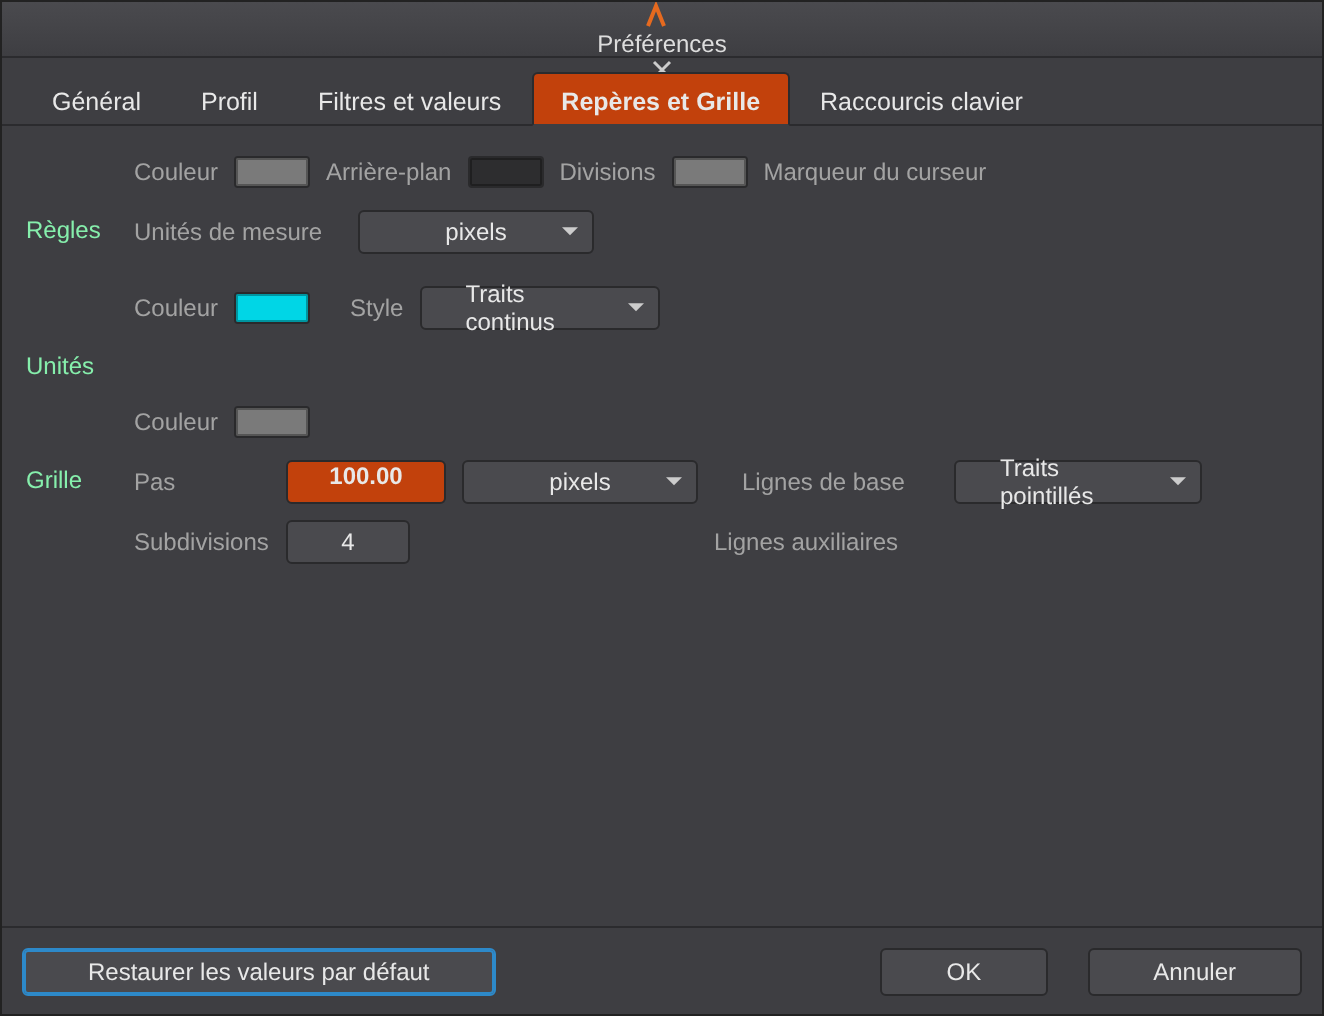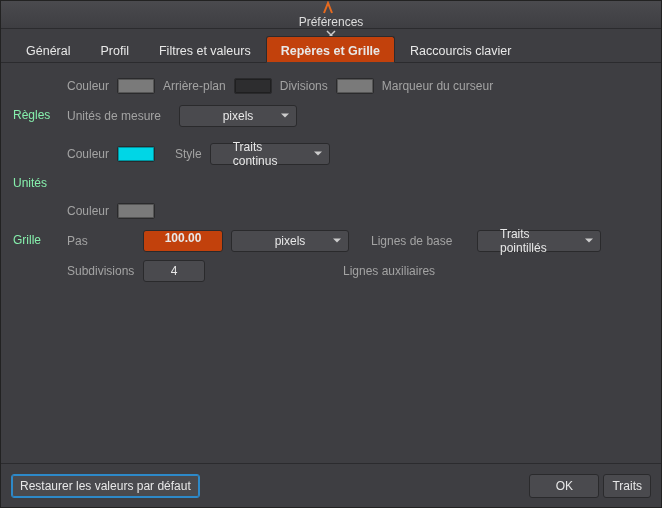--- a/index.html
+++ b/index.html
@@ -21,21 +21,21 @@
   .swatch { width: 38px; height: 16px; border: 1px solid #2a2a2c; border-radius: 2px; display: inline-block; cursor: pointer; box-shadow: inset 0 0 0 1px rgba(0,0,0,.3); }
   .swatch.gray { background: #7a7a7a; }
   .swatch.dark { background: #2d2d2f; }
   .swatch.cyan { background: #00d6e6; }
   .dropdown { background: #4a4a4e; border: 1px solid #2a2a2c; border-radius: 3px; height: 22px; display: inline-flex; align-items: center; padding: 0 22px 0 10px; position: relative; color: #e8e8e8; cursor: pointer; font-size: 12px; min-width: 70px; }
   .dropdown.centered { justify-content: center; padding-left: 22px; }
   .dropdown::after { content: ""; position: absolute; right: 7px; top: 50%; transform: translateY(-30%); border: 4px solid transparent; border-top-color: #ccc; }
   .spinner { background: #4a4a4e; border: 1px solid #2a2a2c; border-radius: 3px; height: 22px; width: 62px; display: inline-flex; align-items: center; justify-content: center; color: #e8e8e8; font-size: 12px; position: relative; }
   .num-input { background: #c2410c; border: 1px solid #2a2a2c; border-radius: 3px; height: 22px; width: 80px; text-align: center; color: #e8e8e8; font-size: 12px; font-weight: bold; }
   .footer { height: 44px; padding: 8px 10px; border-top: 1px solid #2b2b2e; display: flex; align-items: center; }
-  .btn { background: #4a4a4e; border: 1px solid #2a2a2c; color: #e8e8e8; border-radius: 3px; height: 24px; padding: 0 8px; font-size: 12px; cursor: pointer; }
+  .btn { background: #4a4a4e; border: 1px solid #2a2a2c; color: #e8e8e8; border-radius: 3px; height: 24px; padding: 0 32px; font-size: 12px; cursor: pointer; }
   .btn.focus { border: 1px solid #2d89c9; box-shadow: 0 0 0 1px #2d89c9 inset; }
   .spacer { flex: 1; }
 </style>
 </head>
 <body>
 
 <div class="window">
   <div class="titlebar">
     <span class="logo">
       <svg width="14" height="14" viewBox="0 0 14 14">
@@ -112,26 +112,26 @@
           <span class="dropdown centered" style="width:124px">
               <span>Traits pointillés</span>
             </span>
         </div>
         <div class="row">
           <span class="lbl" style="width:68px">Subdivisions</span>
           <span class="spinner">
               <span>4</span>
             </span>
           <span style="width:122px"></span>
-          <span class="lbl" style="margin-left:0;width:98px">Lignes auxiliaires</span>
+          <span class="lbl" style="margin-left:14px;width:98px">Lignes auxiliaires</span>
         </div>
       </div>
     </div>
 
   </div>
 
   <div class="footer">
     <button class="btn focus">Restaurer les valeurs par défaut</button>
     <span class="spacer"></span>
-    <button class="btn" style="min-width:70px;margin-right:4px">OK</button>
-    <button class="btn">Traits</button>
+    <button class="btn" style="min-width:70px;margin-right:20px">OK</button>
+    <button class="btn">Annuler</button>
   </div>
 </div>
 
 </body></html>

